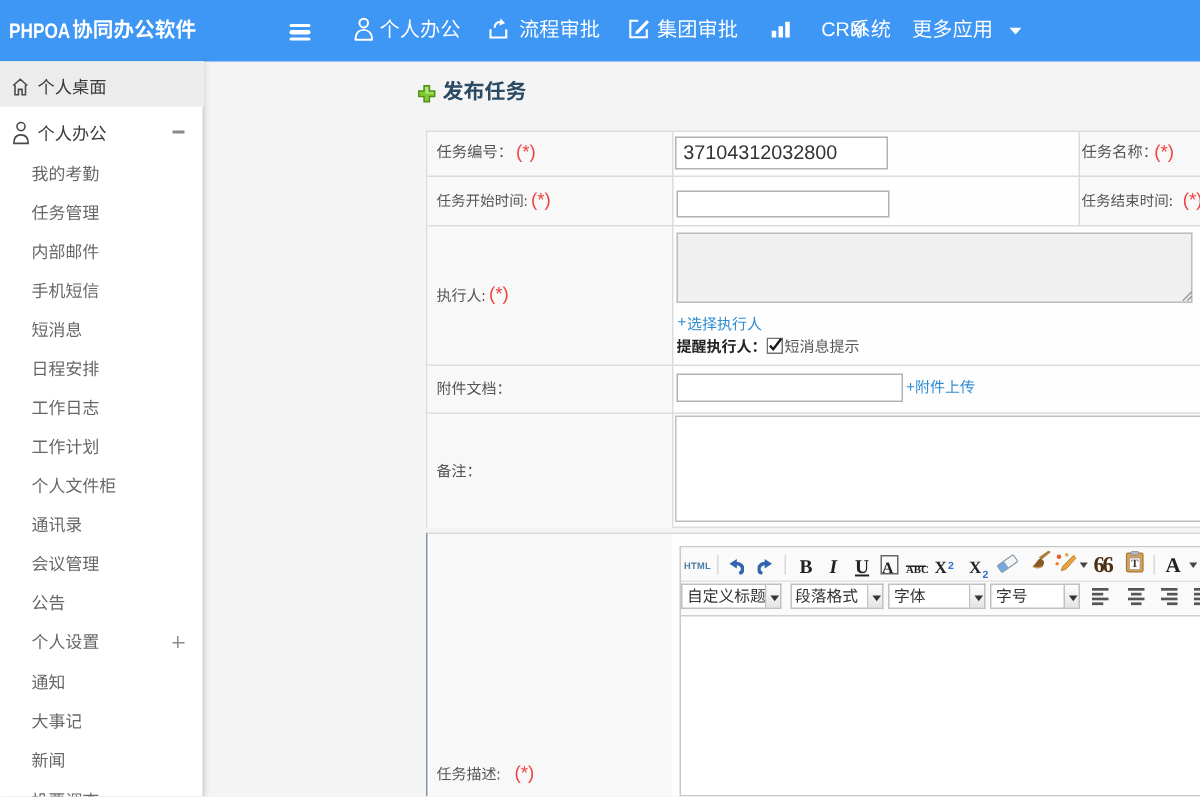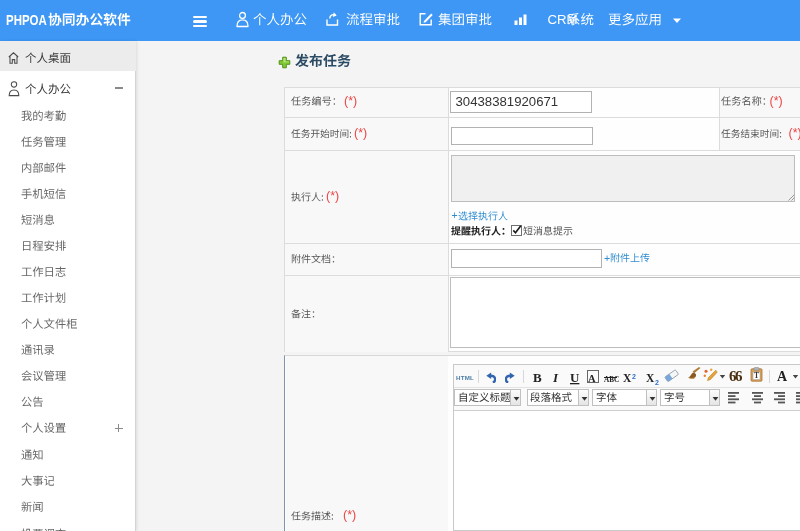--- a/index.html
+++ b/index.html
@@ -439,21 +439,21 @@
     </g>
   </svg>
 <svg style="position:absolute;left:290.5px;top:307.0px" width="30.0" height="14.0">
     <g fill="#555555" transform="translate(0,10.57) scale(0.01000,-0.01000)">
       <use href="#u5907" x="0"></use>
       <use href="#u6ce8" x="1000"></use>
       <use href="#uff1a" x="2000"></use>
     </g>
   </svg>
 <div style="position:absolute;left:450px;top:91px;width:142px;height:21.5px;background:#fff;border:1px solid #b2b2b2"></div>
-<div style="position:absolute;left:455.5px;top:91.3px;font-family:'Liberation Sans', sans-serif;font-size:13.2px;color:#333;line-height:21px;white-space:pre;">30438381920671</div>
+<div style="position:absolute;left:455.5px;top:91.3px;font-family:'Liberation Sans', sans-serif;font-size:13.2px;color:#333;line-height:21px;white-space:pre;">37104312032800</div>
 <div style="position:absolute;left:450.5px;top:126.5px;width:142px;height:18px;background:#fff;border:1px solid #b2b2b2"></div>
 <div style="position:absolute;left:451px;top:155px;width:344px;height:47px;background:#f0f0f0;border:1px solid #bdbdbd"></div>
 <svg style="position:absolute;left:788px;top:194px" width="7" height="7" viewBox="0 0 7 7">
 <path d="M6.5 0.5 L0.5 6.5 M6.5 3.5 L3.5 6.5" stroke="#999" stroke-width="1" fill="none"></path>
   </svg>
 <div style="position:absolute;left:451.5px;top:207.0px;font-family:'Liberation Sans', sans-serif;font-size:10.5px;color:#2d8bd0;line-height:17px;white-space:pre;">+</div>
 <svg style="position:absolute;left:457.8px;top:208.5px" width="50.0" height="14.0">
     <g fill="#2d8bd0" transform="translate(0,10.57) scale(0.01000,-0.01000)">
       <use href="#u9009" x="0"></use>
       <use href="#u62e9" x="1000"></use>

